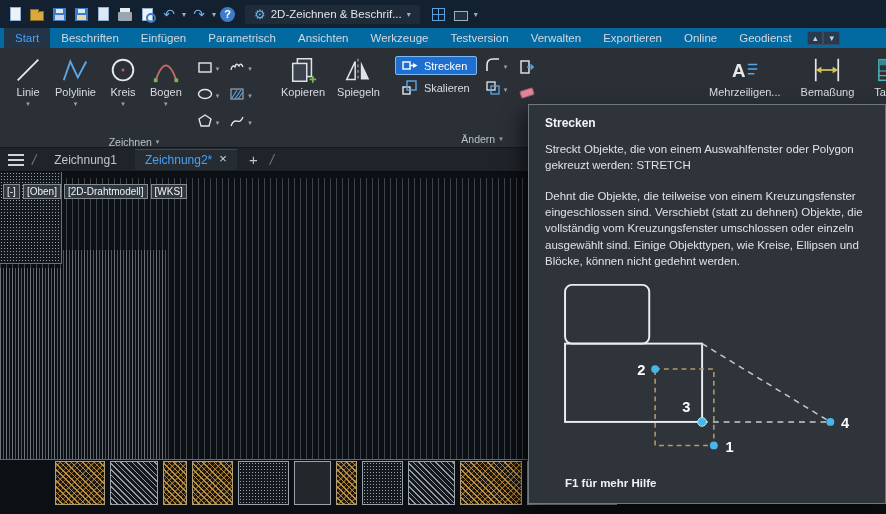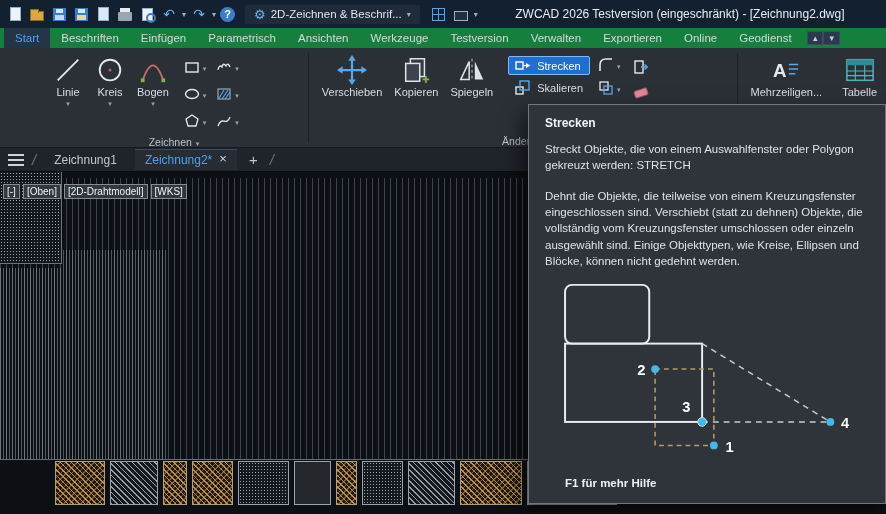--- a/index.html
+++ b/index.html
@@ -27,33 +27,33 @@
   .help{width:15px;height:15px;border-radius:50%;background:#3d7cc9;color:#fff;font-size:11px;font-weight:bold;display:flex;align-items:center;justify-content:center;}
   .workspace{display:flex;align-items:center;gap:5px;padding:2px 9px;margin:0 6px;background:rgba(255,255,255,.05);border-radius:2px;font-size:11.5px;color:#dfe5ec;white-space:nowrap;}
   .gear{font-size:13px;color:#6fb2ea;}
   .ic-grid{width:13px;height:13px;border:1px solid #5aa0dc;background:
     linear-gradient(#5aa0dc,#5aa0dc) no-repeat center/1px 100%,
     linear-gradient(#5aa0dc,#5aa0dc) no-repeat center/100% 1px;display:block;}
   .ic-screen{width:14px;height:10px;border:1px solid #9ab0c4;background:#20303f;display:block;margin-top:3px;}
   .win-title{flex:1;text-align:center;font-size:12px;color:#e8edf2;white-space:nowrap;overflow:hidden;}
 
   
-  .menubar{height:20px;background:#15803d;display:flex;align-items:stretch;padding-left:4px;font-size:11.5px;}
+  .menubar{height:20px;background:#0369a1;display:flex;align-items:stretch;padding-left:4px;font-size:11.5px;}
   .mtab{padding:0 11px;display:flex;align-items:center;color:#d2d8df;white-space:nowrap;}
   .mtab.active{color:#4ba0f4;background:#243447;}
   .mright{margin-left:auto;display:flex;align-items:center;gap:0;padding-right:46px;}
   .mbtn{font-size:9px;color:#c8d0d8;background:#2a3a4e;border:1px solid #3c4c60;padding:1px 5px;display:flex;align-items:center;}
 
   
   .ribbon{height:100px;background:#2b3037;border-bottom:1px solid #15181c;display:flex;position:relative;overflow:hidden;}
   .panel{display:flex;flex-direction:column;}
-  .panel-zeichnen{min-width:268px;margin-left:40px;}
+  .panel-zeichnen{min-width:268px;}
   .panel-aendern{min-width:428px;}
   .prow{display:flex;flex:1;align-items:flex-start;padding:4px 4px 0 8px;gap:2px;}
-  .panel-label{height:16px;display:flex;align-items:flex-end;justify-content:center;gap:4px;font-size:10.5px;color:#bac1c9;}
+  .panel-label{height:16px;display:flex;align-items:center;justify-content:center;gap:4px;font-size:10.5px;color:#bac1c9;}
   .plcaret{font-size:7px;color:#9aa2ac;}
   .psep{width:1px;background:#1d2126;margin:5px 0;}
   .bigbtn{display:flex;flex-direction:column;align-items:center;padding:2px 5px 0;border-radius:2px;}
   .bicon{height:32px;display:flex;align-items:center;justify-content:center;}
   .blabel{font-size:11px;color:#d9dde3;line-height:13px;white-space:nowrap;}
   .bcaret{font-size:7px;color:#9aa2ac;line-height:9px;}
   .smallgrid{display:grid;grid-template-columns:auto auto;grid-auto-rows:27px;column-gap:10px;align-items:center;margin-left:8px;padding-top:3px;}
   .sg-cell{display:flex;align-items:center;gap:3px;}
   .scaret{font-size:7px;color:#9aa2ac;}
   .stack{display:flex;flex-direction:column;gap:3px;margin-left:8px;padding-top:4px;}
@@ -145,21 +145,20 @@
       <span>2D-Zeichnen &amp; Beschrif...</span>
       <span class="caret">▾</span>
     </div>
     <span class="ticon">
         <span class="ic-grid"></span>
       </span>
     <span class="ticon">
         <span class="ic-screen"></span>
       </span>
     <span class="caret">▾</span>
-    <div class="win-title">ZWCAD 2026 Testversion (eingeschränkt) - [Zeichnung2.dwg]</div>
   </div>
 
   <div class="menubar">
     <div class="mtab active">Start</div>
     <div class="mtab">Beschriften</div>
     <div class="mtab">Einfügen</div>
     <div class="mtab">Parametrisch</div>
     <div class="mtab">Ansichten</div>
     <div class="mtab">Werkzeuge</div>
     <div class="mtab">Testversion</div>
@@ -182,20 +181,29 @@
               <svg width="30" height="30" viewBox="0 0 32 32">
                 <line x1="5" y1="27" x2="27" y2="5" stroke="#e4e8ec" stroke-width="2"></line>
               </svg>
             </span>
           <span class="blabel">Linie</span>
           <span class="bcaret">▾</span>
         </div>
         <div class="bigbtn">
           <span class="bicon">
               <svg width="30" height="30" viewBox="0 0 32 32">
+                <polyline points="4,27 11,7 19,24 28,7" fill="none" stroke="#5aa7e8" stroke-width="2"></polyline>
+              </svg>
+            </span>
+          <span class="blabel">Polylinie</span>
+          <span class="bcaret">▾</span>
+        </div>
+        <div class="bigbtn">
+          <span class="bicon">
+              <svg width="30" height="30" viewBox="0 0 32 32">
                 <circle cx="16" cy="16" r="11" fill="none" stroke="#e4e8ec" stroke-width="2"></circle>
                 <circle cx="16" cy="16" r="1.6" fill="#c85a5a"></circle>
               </svg>
             </span>
           <span class="blabel">Kreis</span>
           <span class="bcaret">▾</span>
         </div>
         <div class="bigbtn">
           <span class="bicon">
               <svg width="30" height="30" viewBox="0 0 32 32">
@@ -250,29 +258,20 @@
       <div class="panel-label">
         <span>Zeichnen</span>
         <span class="plcaret">▾</span>
       </div>
     </div>
 
     <div class="psep"></div>
 
     <div class="panel panel-aendern">
       <div class="prow">
-        <div class="bigbtn">
-          <span class="bicon">
-              <svg width="30" height="30" viewBox="0 0 32 32">
-                <path d="M16,4 V28 M4,16 H28" stroke="#5aa7e8" stroke-width="2.4" fill="none"></path>
-                <path d="M16,0 L12,6 H20 Z M16,32 L12,26 H20 Z M0,16 L6,12 V20 Z M32,16 L26,12 V20 Z" fill="#5aa7e8"></path>
-              </svg>
-            </span>
-          <span class="blabel">Verschieben</span>
-        </div>
         <div class="bigbtn">
           <span class="bicon">
               <svg width="30" height="30" viewBox="0 0 32 32">
                 <rect x="10" y="4" width="15" height="19" fill="#343a42" stroke="#dfe3e8" stroke-width="1.6"></rect>
                 <rect x="5" y="9" width="15" height="19" fill="#3c434c" stroke="#dfe3e8" stroke-width="1.6"></rect>
                 <path d="M23,26 h7 M26.5,22.5 v7" stroke="#7ab648" stroke-width="2"></path>
               </svg>
             </span>
           <span class="blabel">Kopieren</span>
         </div>
@@ -339,20 +338,30 @@
     <div class="panel">
       <div class="prow" style="gap:10px;">
         <div class="bigbtn">
           <span class="bicon">
               <svg width="30" height="30" viewBox="0 0 32 32">
                 <text x="2" y="23" font-size="20" font-weight="bold" fill="#e4e8ec" font-family="Liberation Sans, sans-serif">A</text>
                 <path d="M19,10 H29 M19,15 H29 M19,20 H26" stroke="#5aa7e8" stroke-width="1.6"></path>
               </svg>
             </span>
           <span class="blabel">Mehrzeiligen...</span>
+        </div>
+        <div class="bigbtn">
+          <span class="bicon">
+              <svg width="30" height="30" viewBox="0 0 32 32">
+                <path d="M4,4 V28 M28,4 V28" stroke="#e4e8ec" stroke-width="1.8"></path>
+                <line x1="7" y1="16" x2="25" y2="16" stroke="#d8c45a" stroke-width="1.8"></line>
+                <path d="M4,16 L10,12.5 V19.5 Z M28,16 L22,12.5 V19.5 Z" fill="#d8c45a"></path>
+              </svg>
+            </span>
+          <span class="blabel">Bemaßung</span>
         </div>
         <div class="bigbtn">
           <span class="bicon">
               <svg width="30" height="30" viewBox="0 0 32 32">
                 <rect x="2" y="5" width="28" height="22" fill="none" stroke="#4db6bc" stroke-width="1.6"></rect>
                 <rect x="2" y="5" width="28" height="6" fill="#2e8a96"></rect>
                 <path d="M2,17 H30 M2,22 H30 M11,11 V27 M21,11 V27" stroke="#4db6bc" stroke-width="1.2"></path>
               </svg>
             </span>
           <span class="blabel">Tabelle</span>

